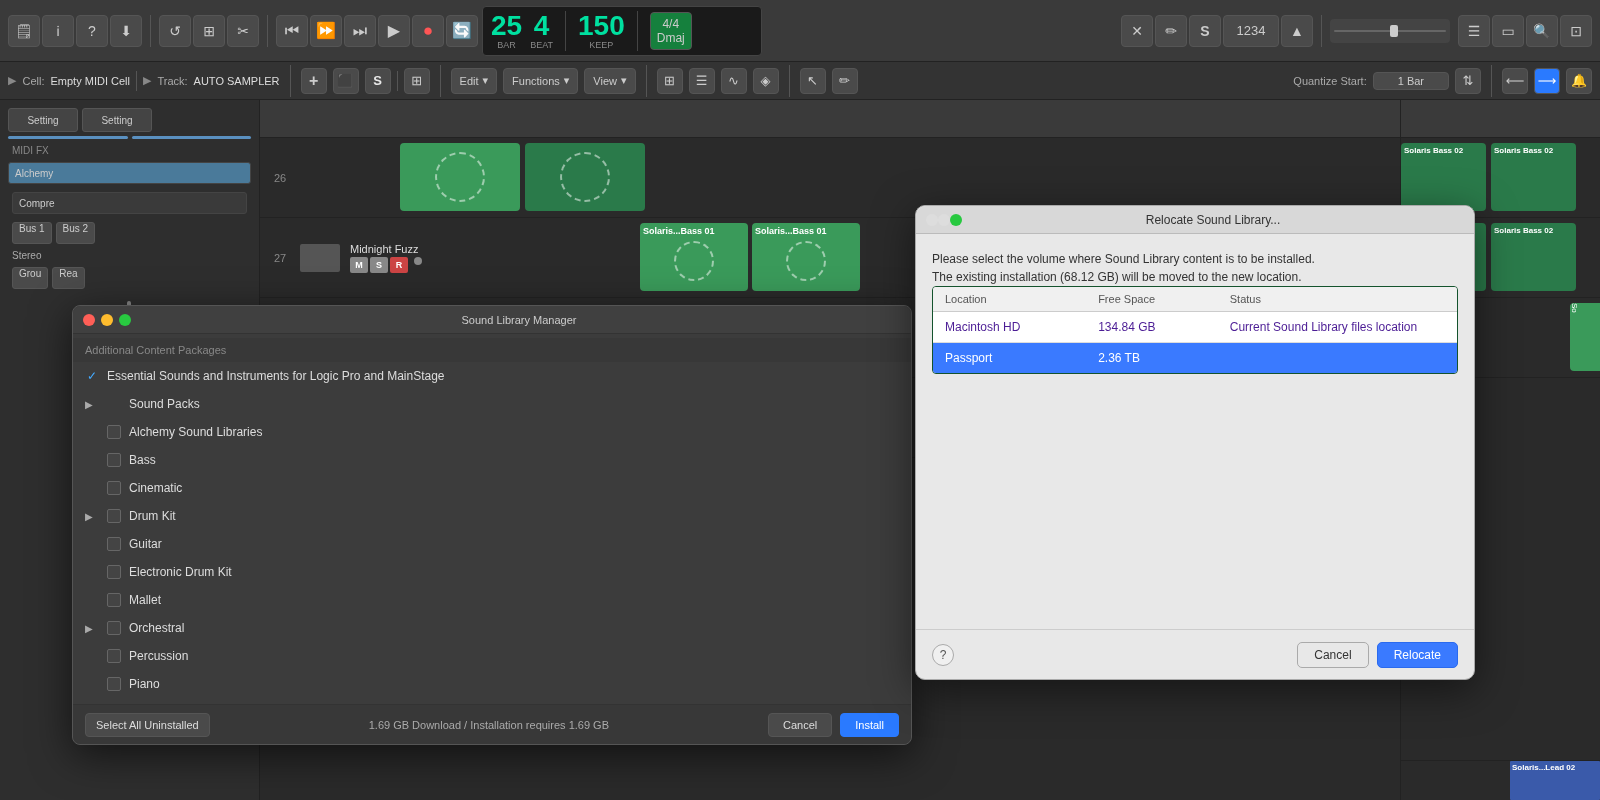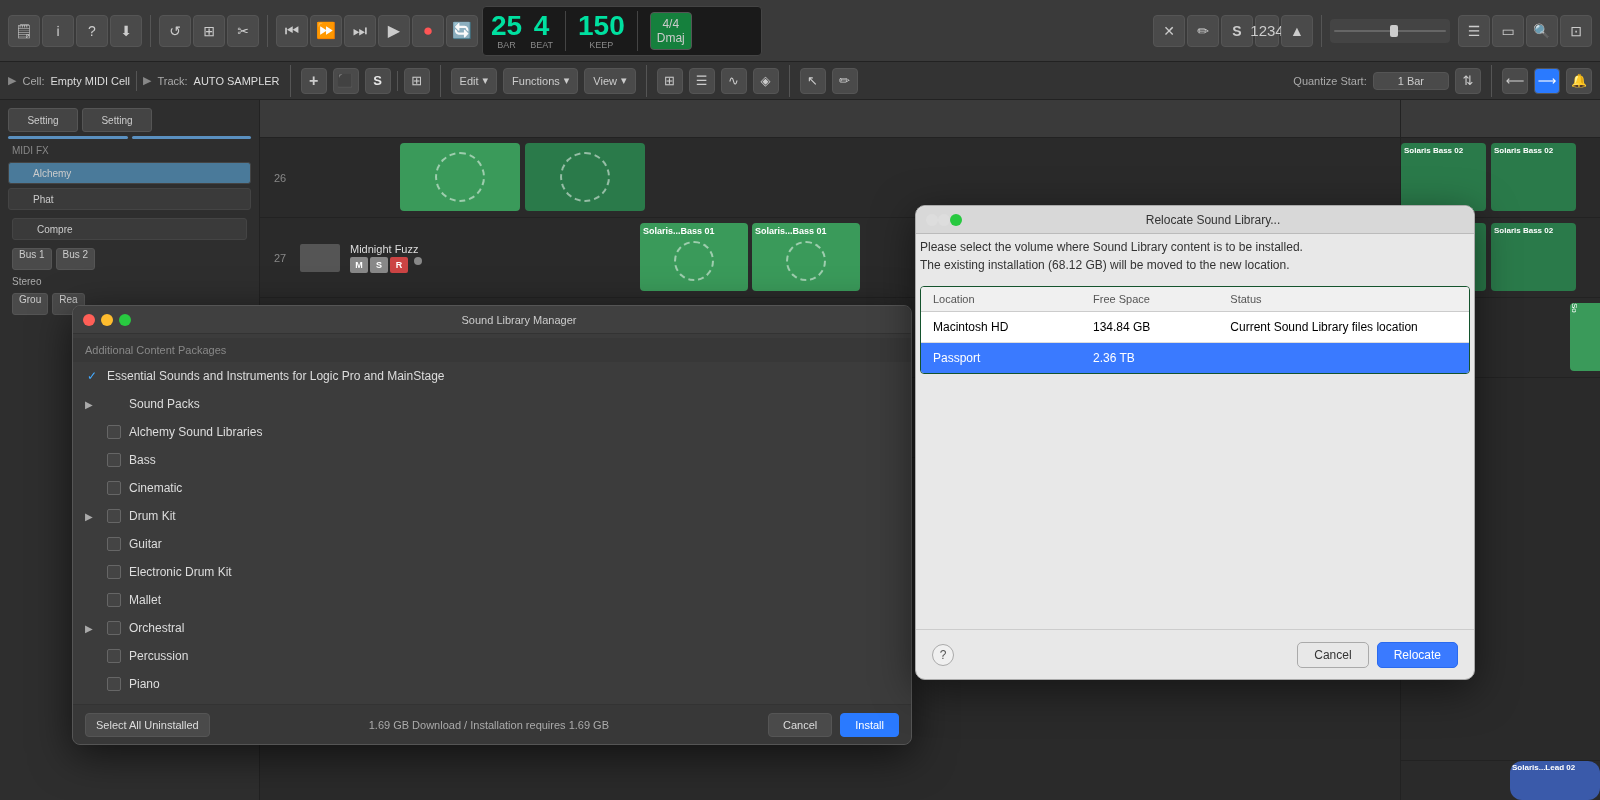--- a/index.html
+++ b/index.html
@@ -121,21 +121,21 @@
     .section-label {
       font-size: 10px;
       color: #888;
       padding: 2px 4px;
     }
     .plugin-btn {
       height: 22px;
       background: #3a3a3a;
       border: 1px solid #444;
       border-radius: 3px;
-      padding: 0 24px;
+      padding: 0 6px;
       font-size: 10px;
       cursor: pointer;
       display: flex; align-items: center;
       color: #ccc;
     }
     .plugin-btn.active { background: #4a7a9a; }
     .channel-tabs {
       display: flex;
       gap: 2px;
       padding: 4px;
@@ -353,24 +353,23 @@
     }
     .relocate-title {
       flex: 1;
       text-align: center;
       font-size: 12px;
       color: #333;
       font-weight: 500;
     }
     .relocate-body {
       flex: 1;
-      padding: 4px;
+      padding: 16px;
       display: flex;
       flex-direction: column;
-      gap: 12px;
     }
     .relocate-description {
       font-size: 12px;
       color: #333;
       line-height: 1.5;
     }
     .location-table {
       border: 1px solid #14532d;
       border-radius: 4px;
       overflow: hidden;
@@ -394,21 +393,21 @@
       align-items: center;
       border-bottom: 1px solid #ddd;
       background: #fff;
     }
     .table-row-data:last-child { border-bottom: none; }
     .table-row-data.selected-row { background: #3a7aff; }
     .table-row-data.selected-row .table-cell { color: #fff; }
     .table-cell {
       padding: 8px 12px;
       font-size: 12px;
-      color: #000000;
+      color: #4c1d95;
     }
     .relocate-footer {
       height: 50px;
       border-top: 1px solid #ccc;
       display: flex;
       align-items: center;
       padding: 0 16px;
       justify-content: space-between;
     }
     .help-btn {
@@ -492,21 +491,21 @@
       <div style="font-size:12px; color:#ccc;">4/4</div>
       <div style="font-size:12px; color:#ccc;">Dmaj</div>
     </div>
   </div>
 
   <div style="flex:1;"></div>
   <div class="toolbar-group">
     <div class="toolbar-btn">✕</div>
     <div class="toolbar-btn">✏</div>
     <div class="toolbar-btn" style="font-weight:bold;">S</div>
-    <div class="toolbar-btn" style="font-size:15px; width:24px;">1234</div>
+    <div class="toolbar-btn" style="font-size:13px; width:56px;">1234</div>
     <div class="toolbar-btn">▲</div>
   </div>
   <div class="toolbar-sep"></div>
   <div style="width:120px; height:24px; background:#444; border-radius:4px; display:flex; align-items:center; padding:0 4px;">
     <div style="flex:1; height:2px; background:#666; border-radius:1px; position:relative;">
       <div style="width:8px; height:12px; background:#ccc; border-radius:2px; position:absolute; left:50%; top:-5px;"></div>
     </div>
   </div>
   <div class="toolbar-group" style="margin-left:4px;">
     <div class="toolbar-btn">☰</div>
@@ -579,21 +578,20 @@
       <div style="display:flex; gap:4px; align-items:center;">
         <div style="flex:1;">
           <div style="height:3px; background:#5a90c0; border-radius:2px;"></div>
         </div>
         <div style="flex:1;">
           <div style="height:3px; background:#5a90c0; border-radius:2px;"></div>
         </div>
       </div>
       <div class="section-label">MIDI FX</div>
       <div class="plugin-btn active">Alchemy</div>
-      <div class="plugin-btn">Phat</div>
       <div style="display:flex; gap:4px; padding:4px;">
         <div class="plugin-btn" style="flex:1;">Compre</div>
       </div>
       <div style="display:flex; gap:4px; padding:0 4px;">
         <div class="bus-btn">Bus 1</div>
         <div class="bus-btn">Bus 2</div>
       </div>
       <div class="stereo-label">Stereo</div>
       <div style="display:flex; gap:4px; padding:0 4px;">
         <div class="bus-btn">Grou</div>
@@ -702,21 +700,21 @@
       <div style="position:absolute; right:0; top:5px; width:30px; height:68px; background:#3a9a5a; border-radius:4px 0 0 4px; overflow:hidden;">
         <div style="font-size:8px; color:#fff; writing-mode:vertical-rl;">So</div>
       </div>
     </div>
 
     <div style="flex:1; display:flex; align-items:flex-start; padding:4px;">
       <div style="background:#5a3a7a; padding:4px 2px; border-radius:2px; font-size:9px; color:#fff; writing-mode:vertical-rl;">Vox</div>
     </div>
 
     <div style="height:40px; border-top:1px solid #222; position:relative; overflow:hidden;">
-      <div style="position:absolute; bottom:0; right:0; width:90px; height:39px; background:#3a5aaa; border-radius:12px; padding:2px;">
+      <div style="position:absolute; bottom:0; right:0; width:90px; height:39px; background:#3a5aaa; border-radius:1px; padding:2px;">
         <div style="font-size:8px; color:#fff; font-weight:bold;">Solaris...Lead 02</div>
       </div>
     </div>
   </div>
 
 </div>
 
 <div class="sound-library-modal">
   <div class="modal-titlebar">
     <div class="traffic-light tl-red"></div>

